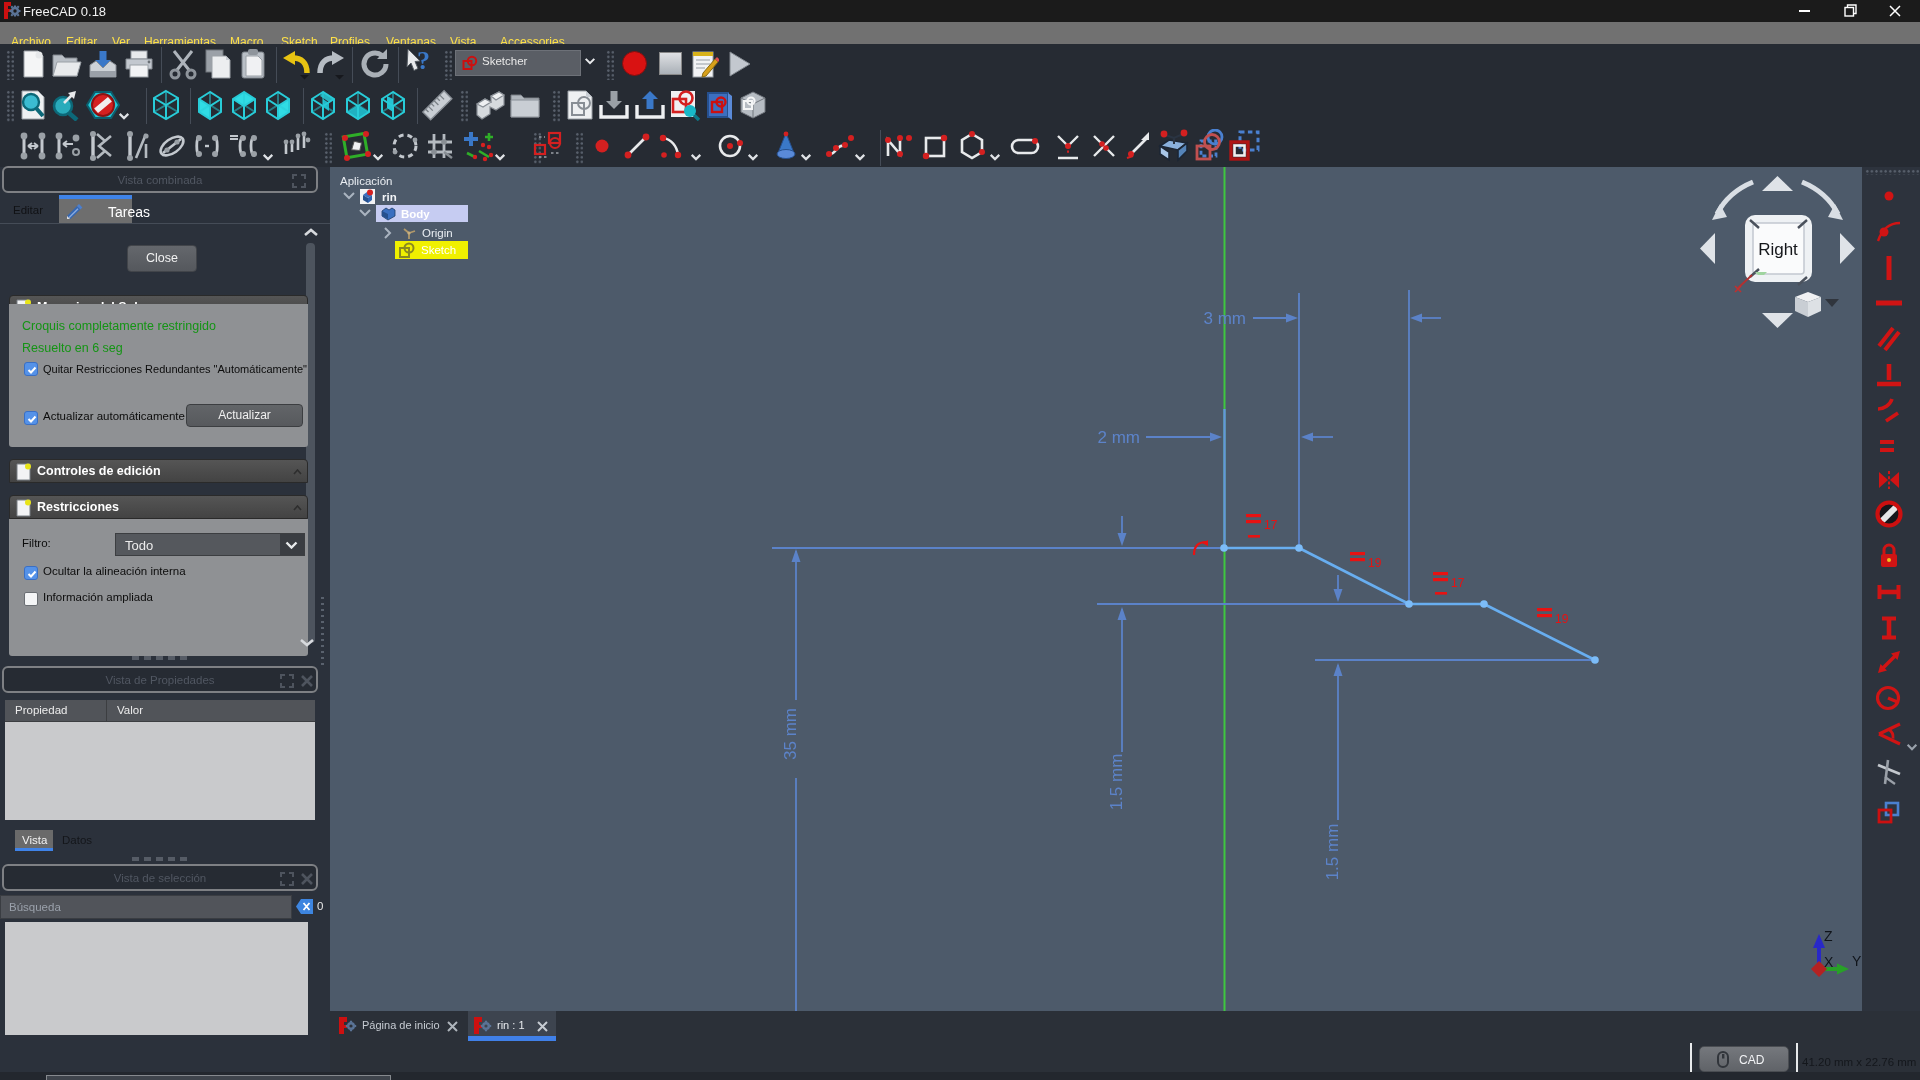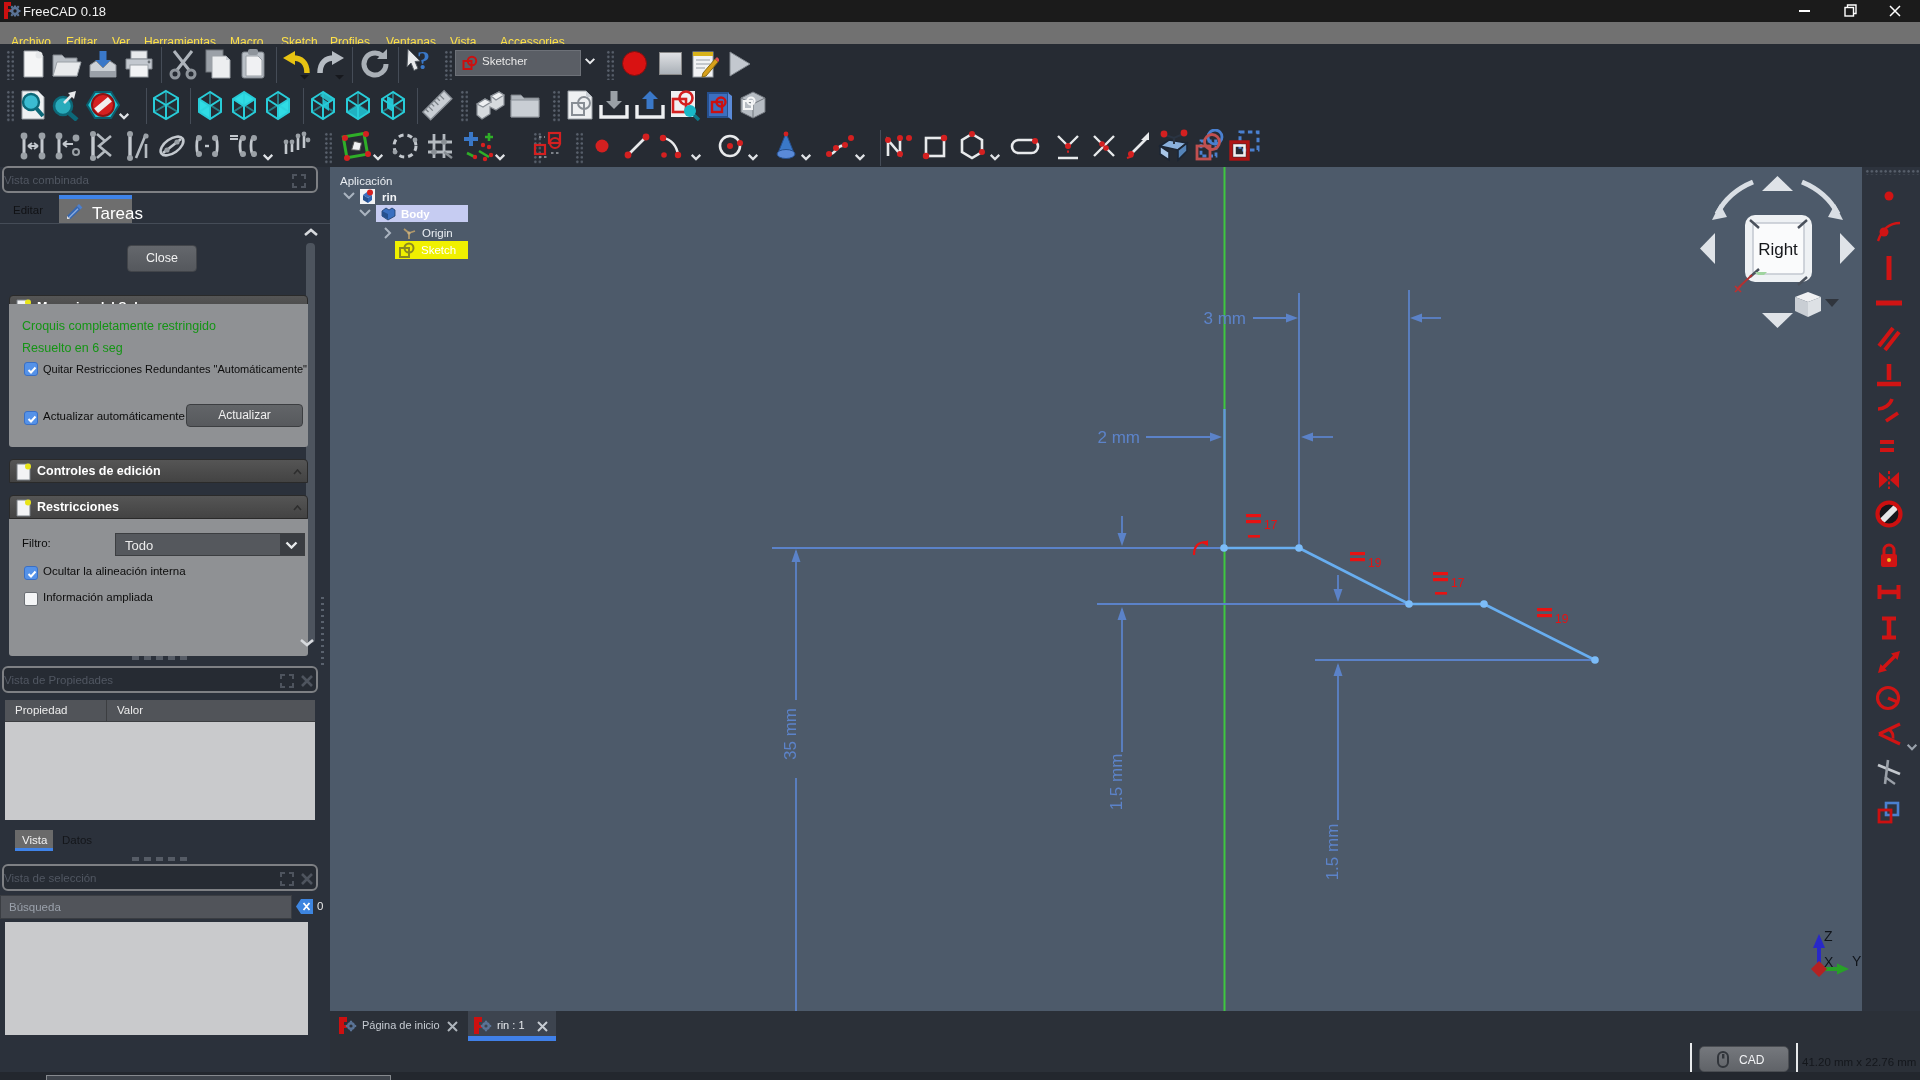--- a/index.html
+++ b/index.html
@@ -7,21 +7,21 @@
 .tb{position:absolute;width:34px;height:34px;display:flex;align-items:center;justify-content:center}
 .sep1{position:absolute;width:1px;height:36px;background:#454c57}
 .grip{position:absolute;width:8px;background-image:radial-gradient(circle,#59616d 1.1px,rgba(0,0,0,0) 1.4px);background-size:4.6px 4.6px}
 .chev{position:absolute;width:12px;height:8px}
 .mi{position:absolute;top:13px;color:#fde047;font-size:12px}
 .ghdr{position:absolute;left:9px;width:299px;height:24px;background:linear-gradient(#555555,#434343);border:1px solid #2a2a2a;border-radius:4px 4px 0 0;color:#fff;font-weight:bold;font-size:12.5px;line-height:23px}
 .gbody{position:absolute;left:9px;width:299px;background:#8f9194;border-radius:0 0 3px 3px}
 .cb{position:absolute;width:14px;height:14px;background:#5592e8;border:1px solid #3a6fc4;border-radius:3px}
 .cb svg{position:absolute;left:1px;top:1px}
 .blk{color:#0c0c0c;font-size:11.5px;position:absolute;white-space:nowrap}
-.ptitle{position:absolute;left:2px;width:316px;height:27px;background:#262b33;border:2px solid #7e8084;border-radius:6px;color:#515762;font-size:11.5px;line-height:24px}
+.ptitle{position:absolute;left:2px;width:316px;height:27px;background:#262b33;border:2px solid #7e8084;border-radius:6px;color:#515762;font-size:11.5px;text-align:center;line-height:24px}
 .dimtxt{fill:#5c83c9;font-size:17px;font-family:"Liberation Sans",sans-serif}
 </style></head>
 <body>
 
 <div class="abs" style="left:0;top:0;width:1920px;height:22px;background:#1b1b1b">
   <svg class="abs" style="left:3px;top:1px" width="18" height="19" viewBox="0 0 18 19">
       <path d="M1 1h7v4H5v3h3v3H5v7H1z" fill="#cc1010"></path>
       <circle cx="12" cy="10" r="4.2" fill="#5a7396"></circle>
       <circle cx="12" cy="10" r="1.7" fill="#1b1b1b"></circle>
       <path d="M11 4.5h2l.3 2h-2.6zM11 15.5h2l.3-2h-2.6zM6.5 9v2l2 .3V8.7zM17.5 9v2l-2 .3V8.7zM7.5 5.8l1.5-1.3 1.5 1.6-1.8 1.5zM16.5 14.2L15 15.5l-1.5-1.6 1.8-1.5zM16.5 5.8L15 4.5l-1.5 1.6 1.8 1.5zM7.5 14.2L9 15.5l1.5-1.6-1.8-1.5z" fill="#5a7396"></path>
@@ -640,21 +640,21 @@
   </div>
 
   <span class="abs" style="left:13px;top:37px;color:#101114;font-size:11.5px">Editar</span>
   <div class="abs" style="left:59px;top:28px;width:73px;height:28px;background:#6e6e6e;border-top:4px solid #3f83e8"></div>
   <svg class="abs" style="left:66px;top:36px" width="18" height="16" viewBox="0 0 18 16">
       <path d="M1 13L11 3l3.4 3.4L4.4 16z" fill="#3566b0"></path>
       <path d="M11 3l2-2 3.4 3.4-2 2z" fill="#4a7fd0"></path>
       <path d="M1 13l3.4 3.4L1 16z" fill="#ddd"></path>
       <path d="M2.2 14.5l9.3-9.3 1 1-9.3 9.3z" fill="#88aae0"></path>
     </svg>
-  <span class="abs" style="left:92px;top:37px;color:#fff;font-size:17px">Tareas</span>
+  <span class="abs" style="left:108px;top:37px;color:#fff;font-size:14px">Tareas</span>
   <div class="abs" style="left:0;top:56px;width:330px;height:1px;background:#454c57"></div>
 
   <svg class="abs" style="left:303px;top:60px" width="16" height="10" viewBox="0 0 16 10">
       <path d="M2 8l6-5 6 5" stroke="#d7dade" stroke-width="2.6" fill="none"></path>
     </svg>
   <div class="abs" style="left:306px;top:76px;width:9px;height:400px;background:#4d545e;border-radius:4px"></div>
 
   <div class="abs" style="left:127px;top:78px;width:70px;height:27px;background:linear-gradient(#64676c,#55585d);border:1px solid #42454a;border-radius:4px;color:#f2f2f2;font-size:12.5px;text-align:center;line-height:25px">Close</div>
   <div id="solver">
     <div class="ghdr" style="top:128px"><svg style="position:absolute;left:5px;top:3px" width="17" height="18" viewBox="0 0 17 18">

